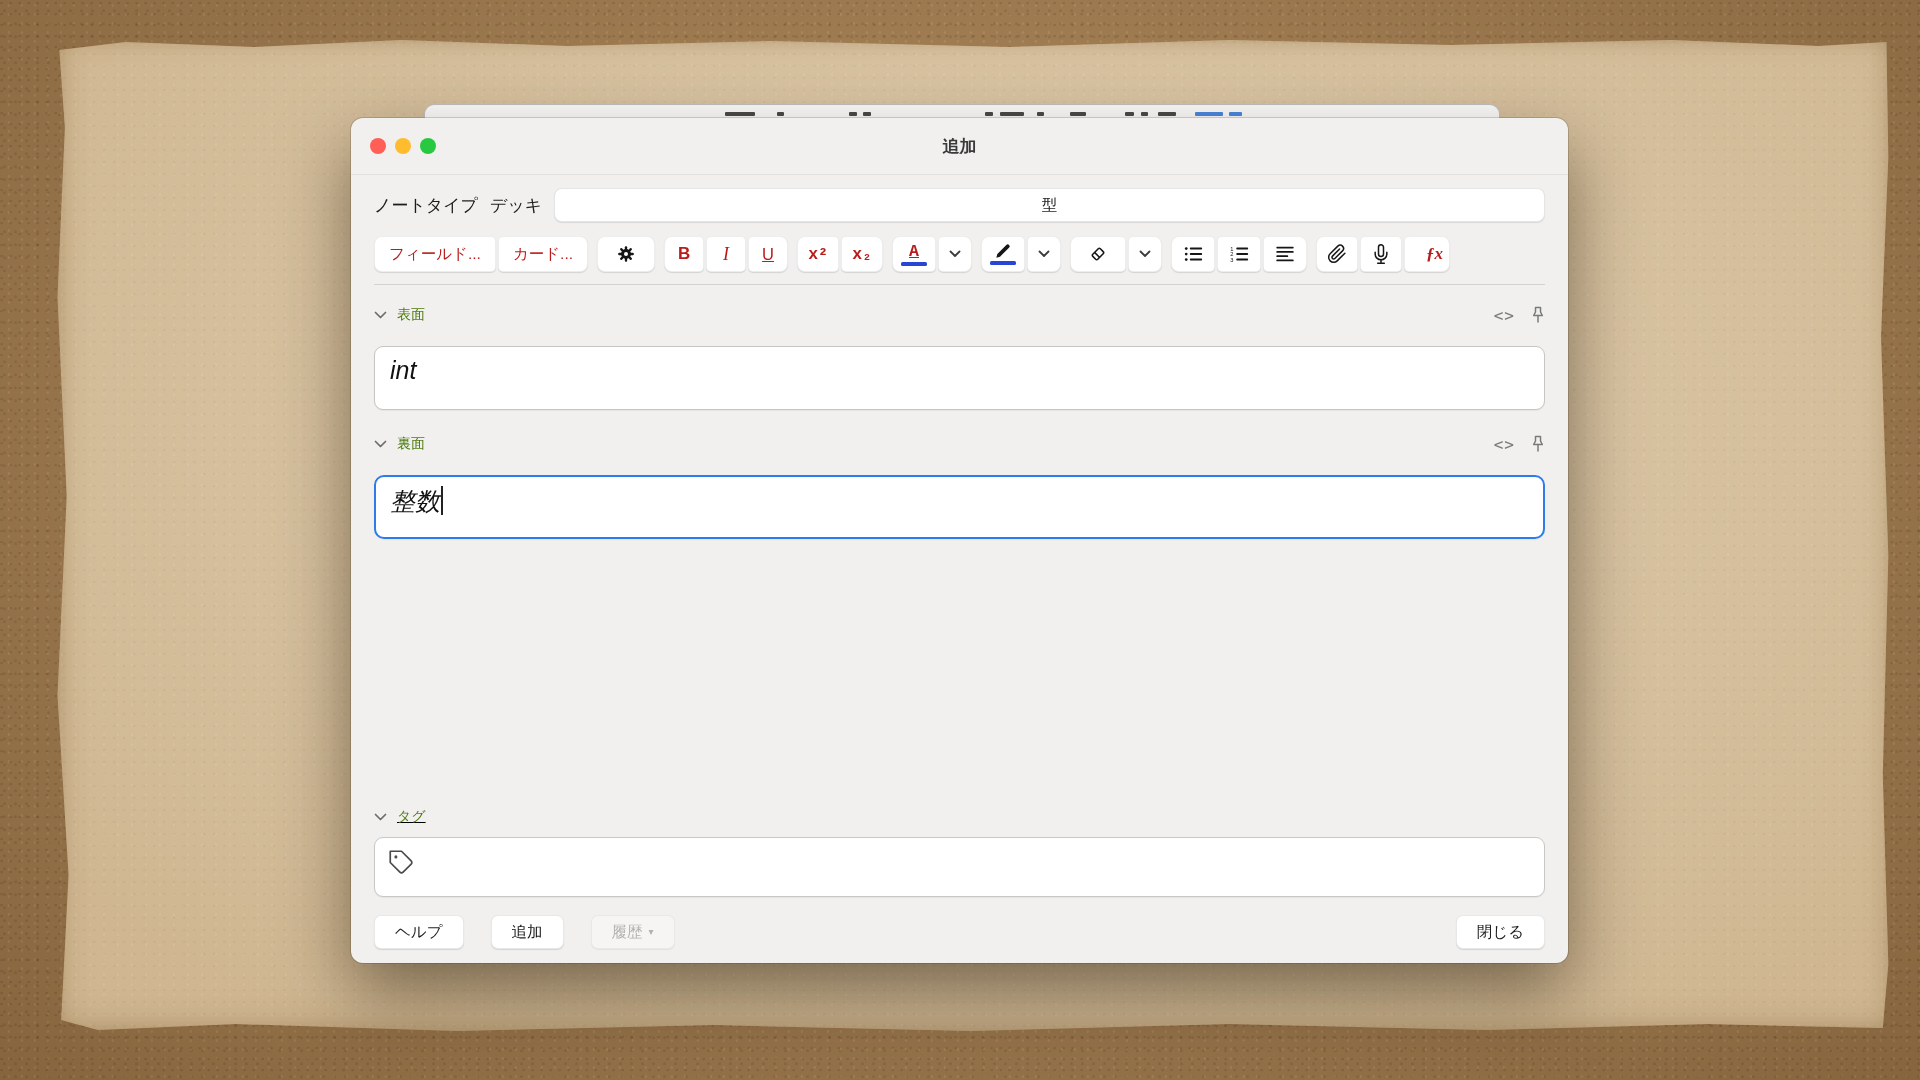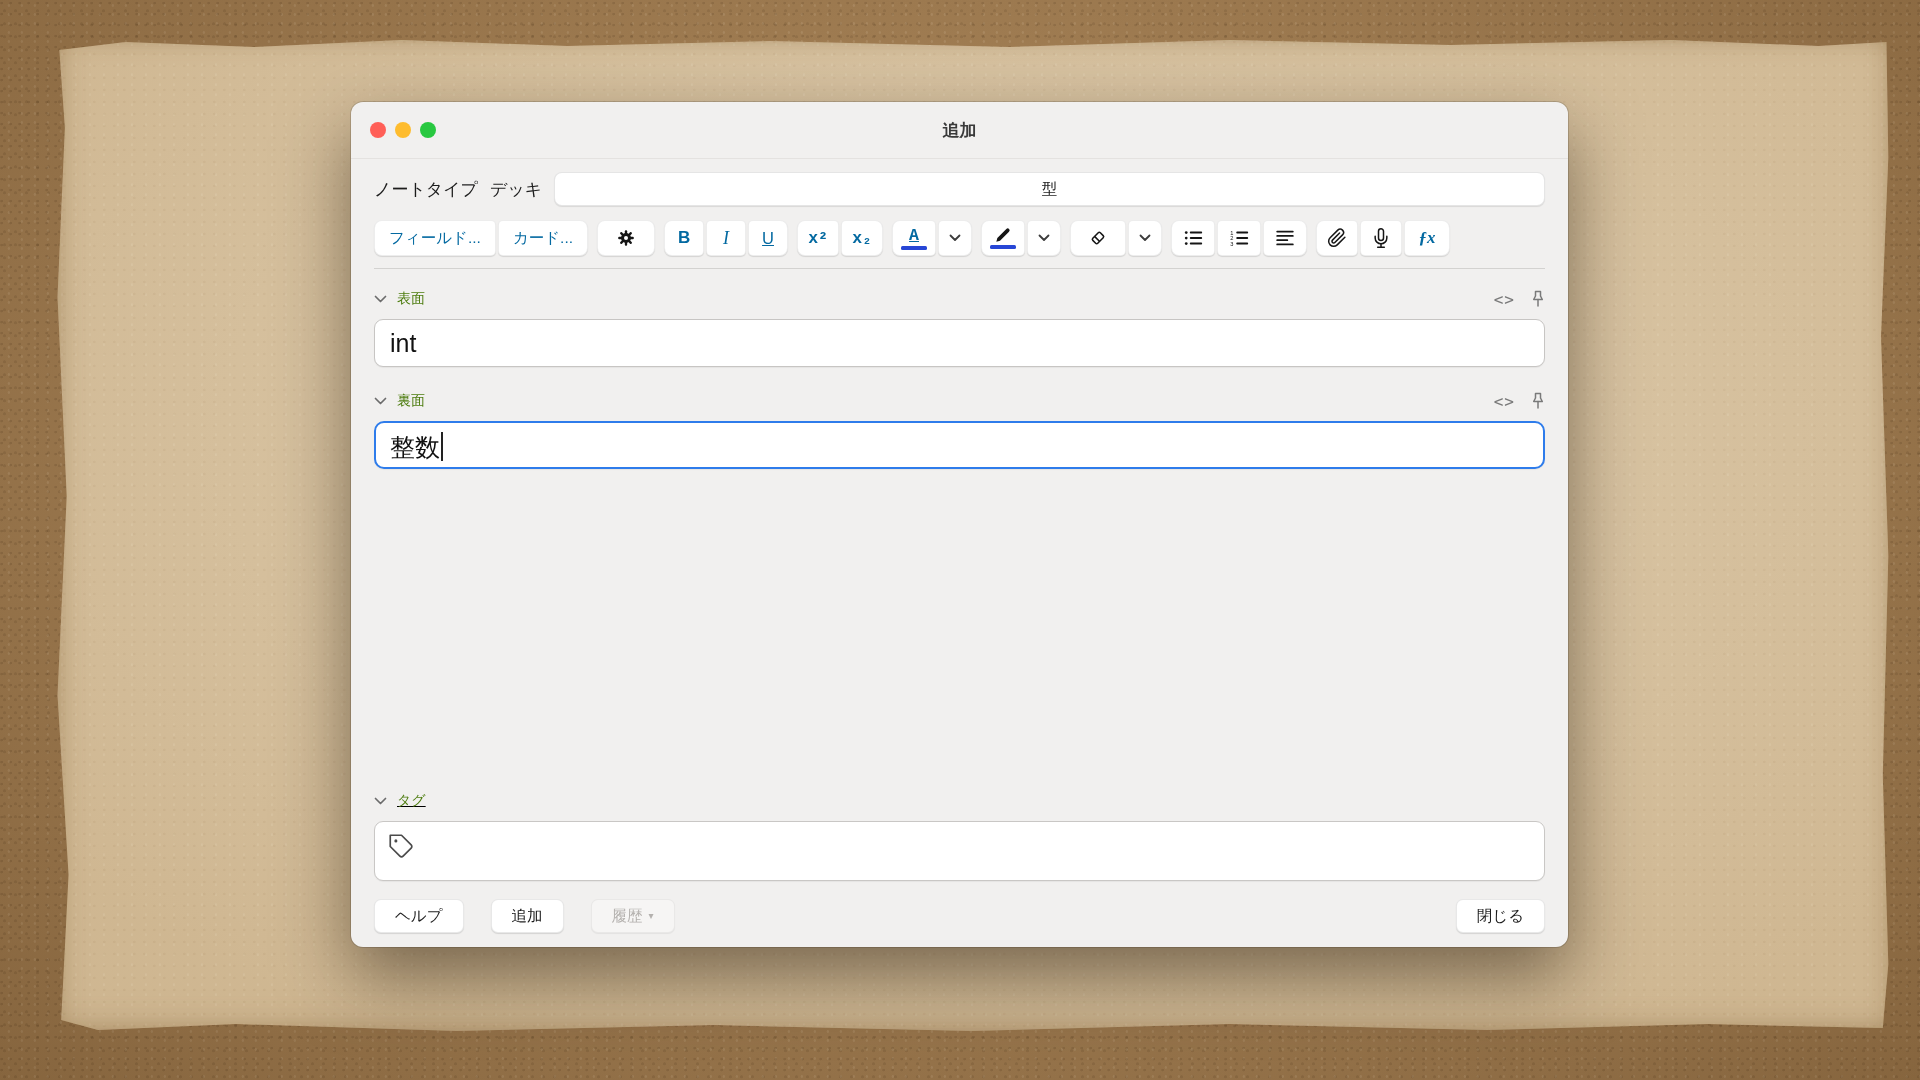--- a/index.html
+++ b/index.html
@@ -36,21 +36,21 @@
   
   .bg-strip{
     position:absolute;left:424px;top:104px;width:1074px;height:60px;
     background:#fcfcfc;border:1px solid #c2c0be;border-bottom:none;
     border-radius:10px 10px 0 0;z-index:1;overflow:hidden;
   }
   .bg-strip .mark{position:absolute;top:7px;height:4px;border-radius:1px;background:#4a4a4a;}
   .bg-strip .mark.blue{background:#4b86e0;}
   
   .dialog{
-    position:absolute;left:351px;top:102px;width:1217px;height:845px;z-index:2;
+    position:absolute;left:351px;top:118px;width:1217px;height:845px;z-index:2;
     background:#f1f0ef;border-radius:12px;
     box-shadow:0 30px 70px rgba(30,18,4,.5), 0 0 0 1px rgba(0,0,0,.14);
     display:flex;flex-direction:column;
   }
   .titlebar{position:relative;height:56px;flex:0 0 auto;border-bottom:1px solid #e4e2e0;}
   .lights{position:absolute;left:19px;top:20px;display:flex;gap:9px;}
   .light{width:16px;height:16px;border-radius:50%;}
   .title{position:absolute;left:0;right:0;top:0;height:56px;display:flex;align-items:center;justify-content:center;
     font-size:17px;font-weight:700;color:#3a3a3a;}
   .content{flex:1;display:flex;flex-direction:column;padding:0 23px;}
@@ -64,48 +64,48 @@
   }
   .meta-btn.notetype{flex:451 1 0;}
   .meta-btn.deck{flex:510 1 0;}
   
   .toolbar{margin-top:14px;display:flex;align-items:center;gap:9px;height:36px;flex:0 0 auto;}
   .seg{display:flex;gap:2px;}
   .tbtn{
     height:36px;background:#fff;border:1px solid rgba(0,0,0,.07);
     box-shadow:0 1px 1px rgba(0,0,0,.12);border-radius:5px;
     display:flex;align-items:center;justify-content:center;flex-direction:column;
-    color:#0369a1;font-size:16px;box-sizing:border-box;
+    color:#b91c1c;font-size:16px;box-sizing:border-box;
   }
   .seg .tbtn:first-child{border-top-left-radius:8px;border-bottom-left-radius:8px;}
   .seg .tbtn:last-child{border-top-right-radius:8px;border-bottom-right-radius:8px;}
   .tbtn.text{padding:0 14px;font-size:15.5px;}
   .tbtn.w40{width:40px;}.tbtn.w42{width:42px;}.tbtn.w44{width:44px;}
-  .tbtn.w34{width:34px;}.tbtn.w46{width:46px;}.tbtn.w56{width:56px;}.tbtn.w58{width:58px;}
+  .tbtn.w34{width:34px;}.tbtn.w46{width:46px;align-items:flex-end;}.tbtn.w56{width:56px;}.tbtn.w58{width:58px;}
   .tbtn b{font-size:17px;}
   .tbtn .it{font-style:italic;font-family:"Liberation Serif",serif;font-size:18px;}
   .tbtn .un{text-decoration:underline;font-size:16.5px;}
   .glyph-top{font-size:16.5px;line-height:17px;font-weight:600;font-family:Liberation Mono, monospace;}
   .swatch{width:26px;height:4px;border-radius:1.5px;margin-top:2px;}
   .fx{font-size:17px;font-style:italic;font-family:"Liberation Serif",serif;font-weight:600;}
   
   .sep{margin-top:12px;height:1px;background:#d3d2d0;flex:0 0 auto;}
   
   .sect-head{display:flex;align-items:center;height:28px;flex:0 0 auto;}
   .sect-head.front{margin-top:16px;}
   .sect-head.back{margin-top:20px;}
   .sect-head.tags{margin-top:3px;text-decoration:underline;}
   .sect-chevron{color:#6c6c6c;margin-right:10px;display:flex;}
   .sect-label{font-size:14px;color:#4d7c0f;}
   .sect-right{margin-left:auto;display:flex;align-items:center;gap:16px;color:#7a7a7a;}
   .html-toggle{font-size:16px;letter-spacing:1px;color:#7a7a7a;font-family:"DejaVu Sans Mono",monospace;}
   .field-box{
-    margin-top:6px;height:48px;background:#fff;border:1px solid #c7c5c3;border-radius:9px;
+    margin-top:17px;height:64px;background:#fff;border:1px solid #c7c5c3;border-radius:9px;
     box-shadow:0 1px 1px rgba(0,0,0,.05);padding:9px 15px;box-sizing:border-box;
-    font-size:25px;color:#111;flex:0 0 auto;
+    font-size:25px;color:#111;flex:0 0 auto;font-style:italic;
   }
   .field-box.focused{border:2px solid #2e7ceb;border-radius:10px;padding:8px 14px;}
   .caret{display:inline-block;width:2px;height:29px;background:#222;vertical-align:-5px;margin-left:1px;}
   .spacer{flex:1 1 auto;}
   .tag-box{
     margin-top:6px;height:60px;background:#fff;border:1px solid #c9c7c5;border-radius:9px;
     box-shadow:0 1px 1px rgba(0,0,0,.05);padding:11px 13px;box-sizing:border-box;flex:0 0 auto;
     display:flex;align-items:flex-start;
   }
   

